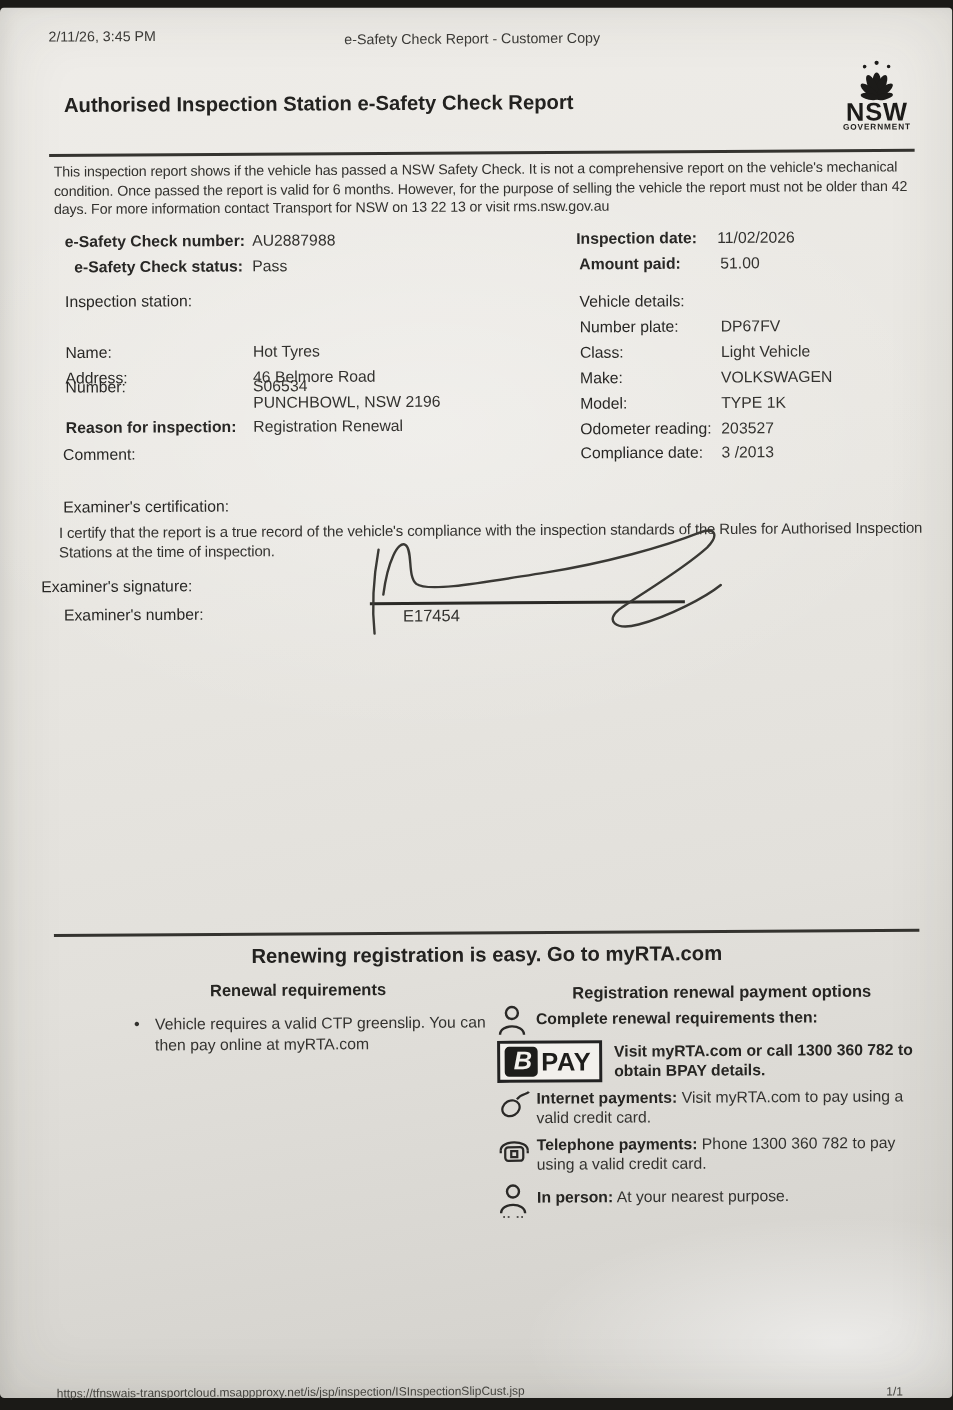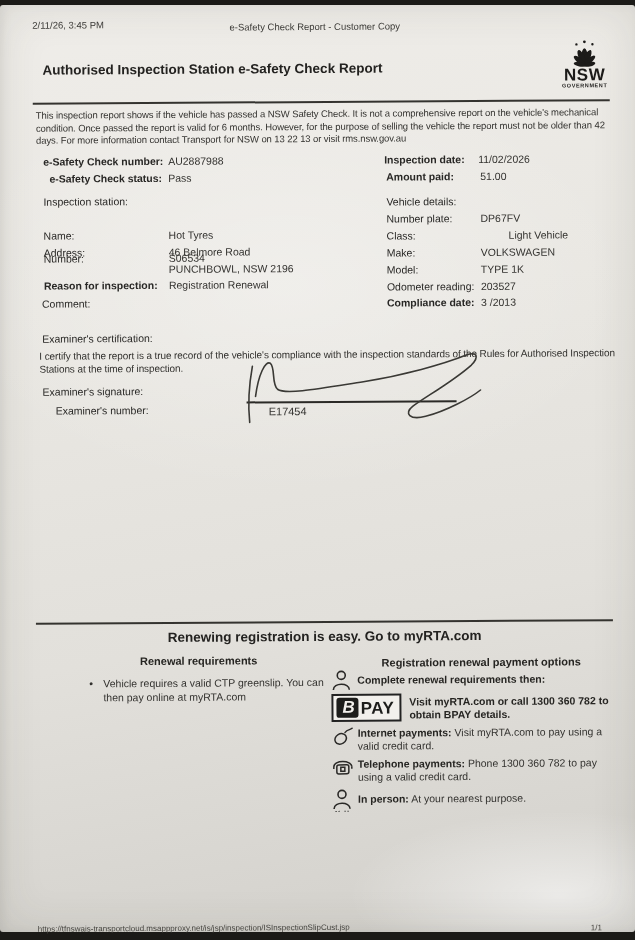--- a/index.html
+++ b/index.html
@@ -115,51 +115,51 @@
     </div>
     <div class="abs kv" style="left:170px;top:257px;">
       <span class="val">PUNCHBOWL, NSW 2196</span>
     </div>
 
     <div class="abs sect" style="left:388px;top:191px;">Vehicle details:</div>
     <div class="abs kv rcol" style="left:388px;top:208px;">
       <span class="lbl" style="font-weight:normal;">Number plate:</span>
       <span class="val">DP67FV</span>
     </div>
-    <div class="abs kv rcol" style="left:388px;top:225px;gap:28px;">
+    <div class="abs kv rcol" style="left:388px;top:225px;">
       <span class="lbl" style="font-weight:normal;">Class:</span>
       <span class="val">Light Vehicle</span>
     </div>
     <div class="abs kv rcol" style="left:388px;top:242px;">
       <span class="lbl" style="font-weight:normal;">Make:</span>
       <span class="val">VOLKSWAGEN</span>
     </div>
     <div class="abs kv rcol" style="left:388px;top:259px;">
       <span class="lbl" style="font-weight:normal;">Model:</span>
       <span class="val">TYPE 1K</span>
     </div>
     <div class="abs kv rcol" style="left:388px;top:276px;">
       <span class="lbl" style="font-weight:normal;">Odometer reading:</span>
       <span class="val">203527</span>
     </div>
     <div class="abs kv rcol" style="left:388px;top:292px;">
-      <span class="lbl" style="font-weight:bold;">Compliance date:</span>
+      <span class="lbl" style="font-weight:normal;">Compliance date:</span>
       <span class="val">3 /2013</span>
     </div>
 
     <div class="abs kv lcol" style="left:45px;top:273px;">
       <span class="lbl">Reason for inspection:</span>
       <span class="val">Registration Renewal</span>
     </div>
     <div class="abs sect" style="left:43px;top:291px;">Comment:</div>
 
     <div class="abs sect" style="left:43px;top:326px;">Examiner's certification:</div>
     <div class="abs para" style="left:40px;top:343px;width:578px;font-size:10px;line-height:13px;">I certify that the report is a true record of the vehicle's compliance with the inspection standards of the Rules for Authorised Inspection Stations at the time of inspection.</div>
-    <div class="abs sect" style="left:43px;top:379px;">Examiner's signature:</div>
-    <div class="abs sect" style="left:56px;top:398px;">Examiner's number:</div>
+    <div class="abs sect" style="left:28px;top:379px;">Examiner's signature:</div>
+    <div class="abs sect" style="left:43px;top:398px;">Examiner's number:</div>
     <div class="abs sigline" style="left:247px;top:396px;width:210px;"></div>
     <div class="abs" style="left:237px;top:400px;font-size:11px;color:#33322f;padding-left:32px;">E17454</div>
     <svg class="abs" style="left:232px;top:335px;" width="255" height="92" viewBox="0 0 255 92">
       <g fill="none" stroke="#3a3935" stroke-width="1.6" stroke-linecap="round">
         <path d="M21,26 C18,42 16,62 18,82"></path>
         <path d="M24,56 C27,34 34,20 39,23 C44,27 40,44 46,49 C54,55 92,48 132,42 C172,36 212,25 235,16 C246,12 248,18 240,26 C222,42 193,58 181,67 C172,74 178,81 194,77 C214,72 239,59 249,51"></path>
       </g>
     </svg>
 
     <div class="abs rule" style="left:35px;top:616px;width:577px;"></div>

